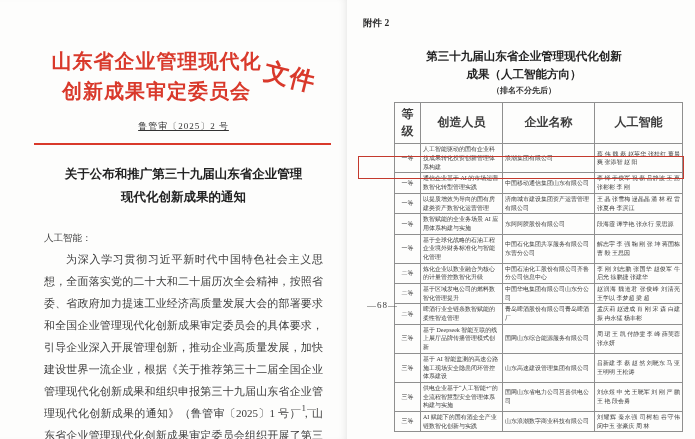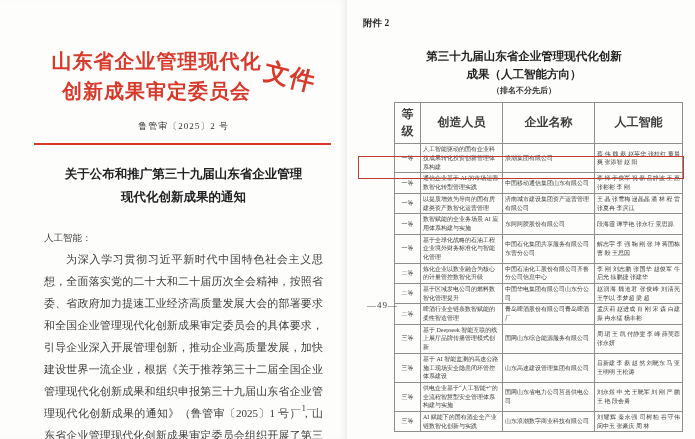--- a/index.html
+++ b/index.html
@@ -14,21 +14,21 @@
   #left-page { left:0; width:347px; box-shadow: inset -6px 0 8px -6px rgba(0,0,0,.12); }
   #right-page { left:347px; width:348px; }
 
   
   .lp-content { padding:46px 24px 0 44px; position:relative; height:439px; }
   .org-header { display:flex; align-items:center; justify-content:center; }
   .org-name { color:#d9392b; font-weight:bold; font-size:20px; line-height:1.5;
               letter-spacing:1px; text-align:center; white-space:nowrap; }
   .doc-mark { color:#d9392b; font-weight:bold; font-size:25px; margin-left:2px;
               transform:rotate(14deg); letter-spacing:1px; white-space:nowrap; }
-  .doc-number { text-align:center; font-size:9px; margin-top:14px; letter-spacing:1px; color:#333; }
+  .doc-number { text-align:center; font-size:9px; margin-top:14px; letter-spacing:1px; color:#333;text-decoration:underline; }
   .red-rule { height:2px; background:#d9392b; margin:10px -8px 0 -10px; }
   .doc-title { margin-top:18px; text-align:center; font-weight:bold; font-size:12.5px;
                line-height:1.8; color:#222; }
   .salutation { margin-top:24px; font-size:9.5px; }
   .body-para { margin-top:3px; font-size:11px; line-height:2.0; text-align:justify;
                text-indent:2em; }
   .page-num-left { position:absolute; right:30px; bottom:26px; font-size:9px; letter-spacing:1px; }
 
   
   .rp-content { padding:17px 10px 0 16px; position:relative; height:332px; }
@@ -166,15 +166,15 @@
         <tr>
           <td class="grade">三等</td>
           <td>AI 赋能下的国有酒企全产业链数智化创新与实践</td>
           <td>山东浪潮数字商业科技有限公司</td>
           <td class="creators">刘耀辉 秦永强 司树柏 谷守伟 闵中玉 张豪庆 周 林</td>
         </tr>
       </tbody>
     </table>
 
     <div id="red-box" style="top: 155.703px; left: 10.5px; width: 326px; height: 23.375px; border-color: rgb(196, 58, 46);"></div>
-    <div class="page-num-right">—49—</div>
+    <div class="page-num-right">—68—</div>
   </div>
 </div>
 
 </body></html>

